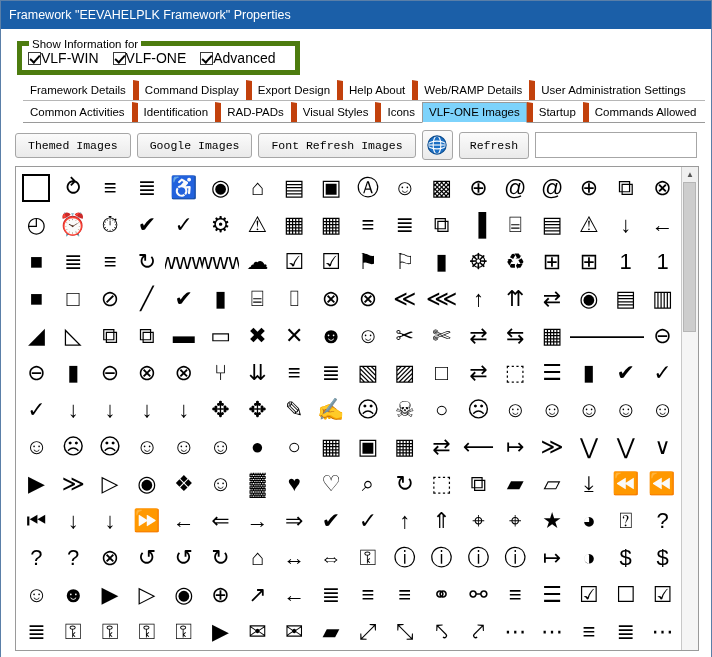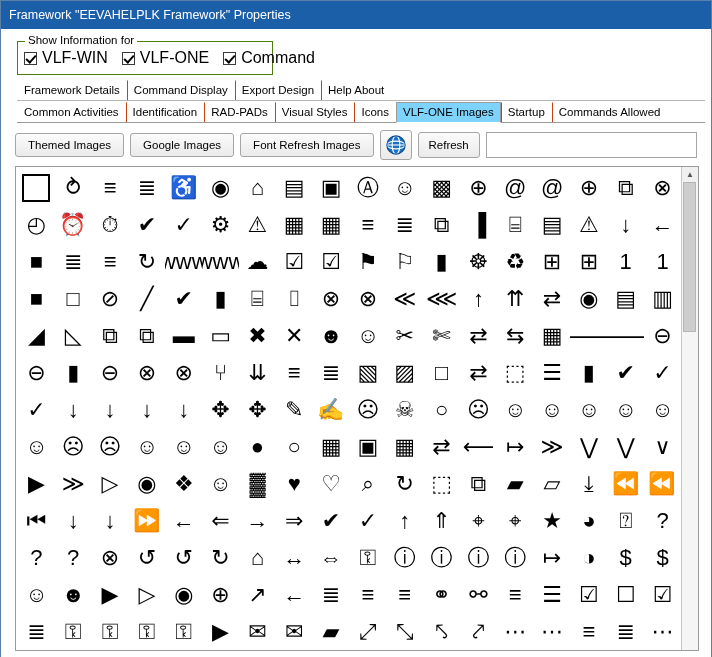--- a/index.html
+++ b/index.html
@@ -42,23 +42,23 @@
   .content {
     flex: 1 1 auto;
     background: #ffffff;
     padding: 6px 6px 0 6px;
     box-sizing: border-box;
     display: flex;
     flex-direction: column;
   }
   .groupbox {
     position: relative;
-    border: 1px solid #4d7c0f;
+    border: 5px solid #4d7c0f;
     margin: 6px 0 4px 10px;
-    width: 256px;
+    width: 283px;
     height: 34px;
     box-sizing: border-box;
     flex: 0 0 auto;
   }
   .groupbox .legend {
     position: absolute;
     top: -8px;
     left: 7px;
     background: #ffffff;
     padding: 0 3px;
@@ -67,22 +67,21 @@
   .checkrow {
     display: flex;
     align-items: center;
     height: 100%;
     padding-left: 6px;
     gap: 14px;
   }
   .check {
     display: flex;
     align-items: center;
-    gap: 5px;
-    font-size: 16px;
+    font-size: 14px;
     white-space: nowrap;
   }
   .box {
     width: 13px;
     height: 13px;
     border: 1px solid #3a3a3a;
     background: #ffffff;
     box-sizing: border-box;
     position: relative;
     flex: 0 0 auto;
@@ -102,35 +101,36 @@
   .tabrows {
     flex: 0 0 auto;
     padding-left: 10px;
   }
   .tabrow {
     display: flex;
     align-items: flex-end;
     font-size: 11.5px;
     height: 21px;
     border-bottom: 1px solid #b6b6b6;
+    margin-left: 6px;
   }
   .tabrow.last {
     border-bottom: 1px solid #9a9a9a;
     align-items: center;
   }
   .tab {
     padding: 2px 6px 3px 6px;
     white-space: nowrap;
     border: 1px solid transparent;
     border-bottom: none;
     line-height: 14px;
     color: #000;
   }
   .tab + .tab {
-    border-left: 1px solid #c2410c;
+    border-left: 6px solid #c2410c;
   }
   .tab.selected {
     background: #7dd3fc;
     border: 1px solid #9a9a9a;
     border-bottom: 1px solid #ffffff;
     margin-bottom: -1px;
     font-weight: normal;
   }
   
   .toolbar {
@@ -141,20 +141,21 @@
     flex: 0 0 auto;
   }
   .btn {
     background: linear-gradient(#fbfbfb, #eaeaea);
     border: 1px solid #a6a6a6;
     border-radius: 3px;
     padding: 5px 12px;
     font-size: 11.5px;
     white-space: nowrap;
     color: #000;
+    font-family: Liberation Mono, monospace;
   }
   .btn.small {
     padding: 6px 10px;
   }
   .globe-btn {
     width: 30px;
     height: 28px;
     border: 1px solid #a6a6a6;
     border-radius: 3px;
     background: linear-gradient(#fbfbfb, #eaeaea);
@@ -261,31 +262,33 @@
         <label class="check">
           <span class="box checked"></span>
           <span>VLF-WIN</span>
         </label>
         <label class="check">
           <span class="box checked"></span>
           <span>VLF-ONE</span>
         </label>
         <label class="check">
           <span class="box checked"></span>
-          <span>Command</span>
+          <span>Advanced</span>
         </label>
       </div>
     </div>
 
     <div class="tabrows">
       <div class="tabrow">
         <div class="tab">Framework Details</div>
         <div class="tab">Command Display</div>
         <div class="tab">Export Design</div>
         <div class="tab">Help About</div>
+        <div class="tab">Web/RAMP Details</div>
+        <div class="tab">User Administration Settings</div>
       </div>
       <div class="tabrow last">
         <div class="tab">Common Activities</div>
         <div class="tab">Identification</div>
         <div class="tab">RAD-PADs</div>
         <div class="tab">Visual Styles</div>
         <div class="tab">Icons</div>
         <div class="tab selected">VLF-ONE Images</div>
         <div class="tab">Startup</div>
         <div class="tab">Commands Allowed</div>

